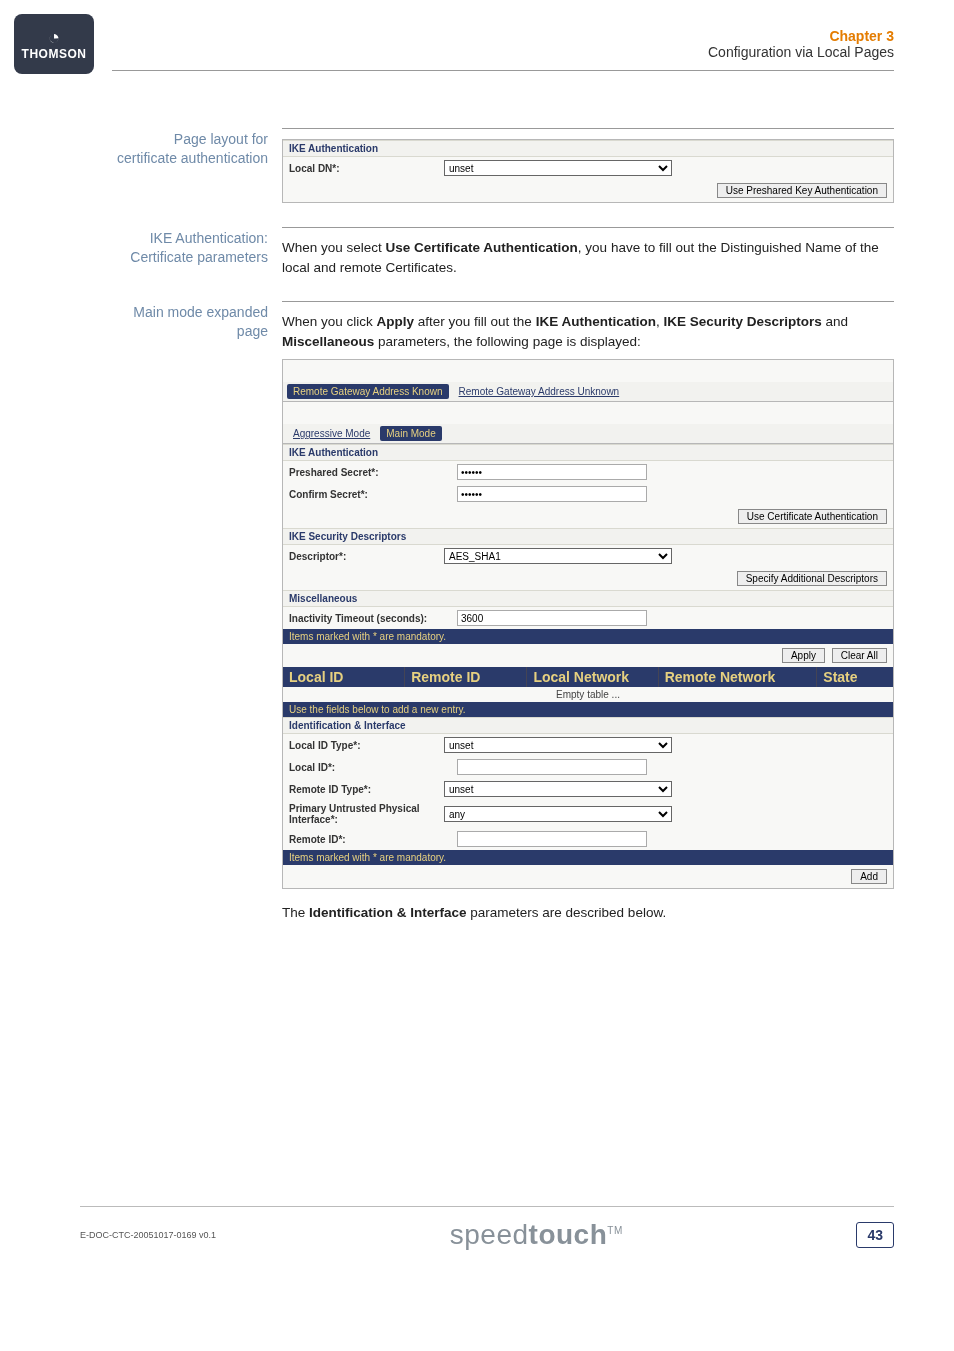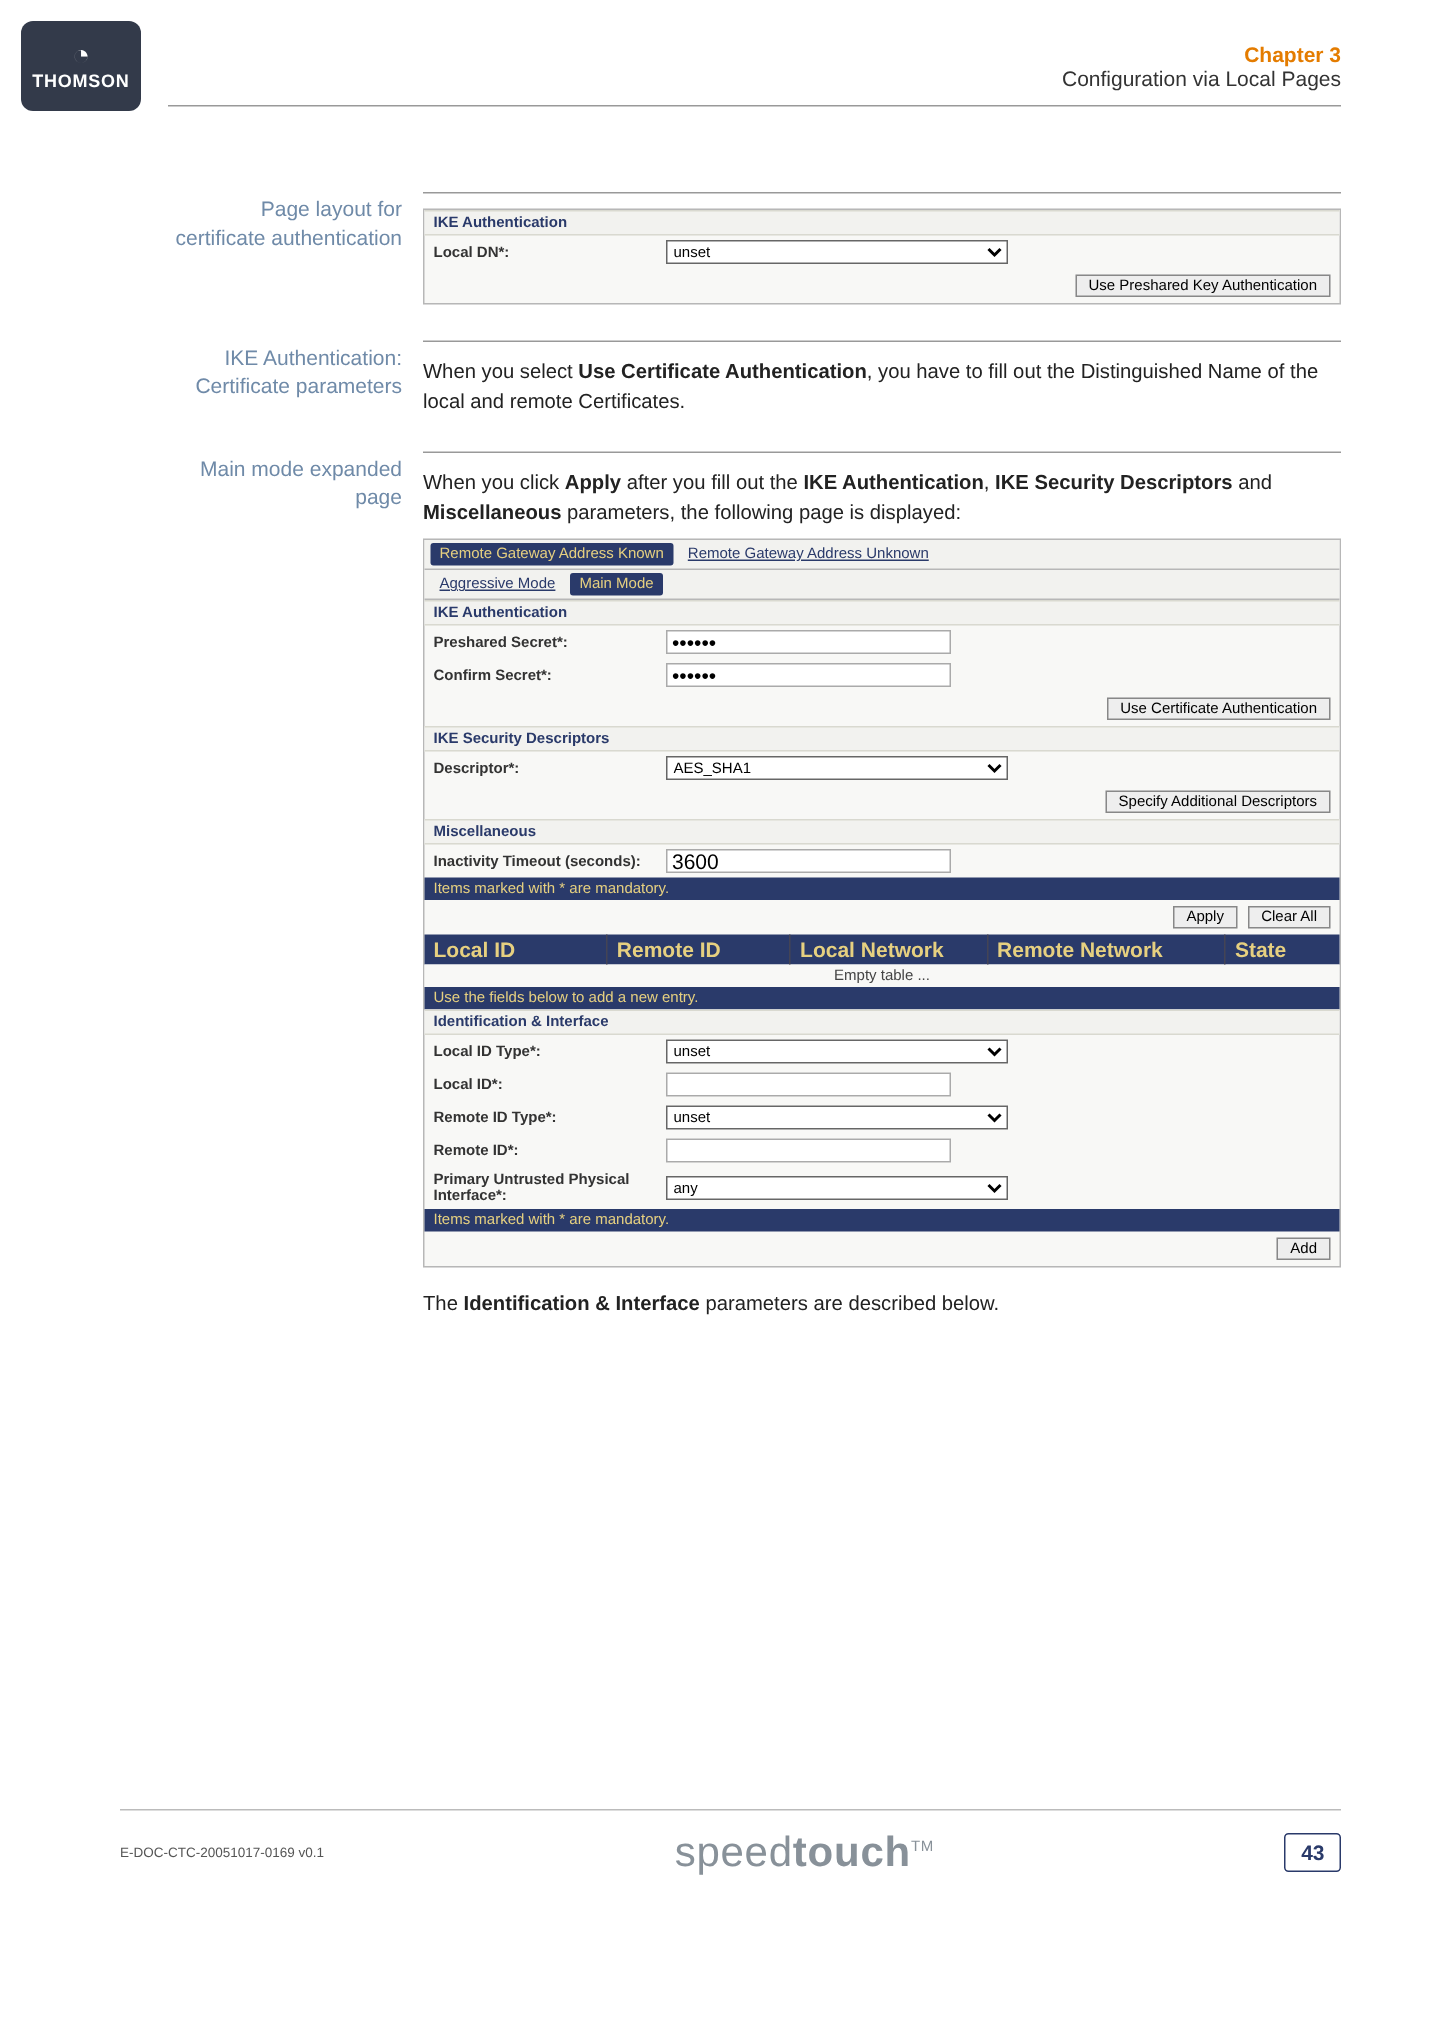--- a/index.html
+++ b/index.html
@@ -93,20 +93,21 @@
     border: 1px solid #b7b7b7;
     background: #f8f8f6;
     font-size: 10px;
     color: #333;
     margin-top: 6px;
   }
   .panel-tabs {
     background: #f2f2ef;
     border-bottom: 1px solid #b7b7b7;
     padding: 2px 4px;
+    margin-top: 22px;
   }
   .panel-tabs a {
     display: inline-block;
     padding: 2px 6px;
     text-decoration: underline;
     color: #2a3a6a;
     font-size: 10px;
   }
   .panel-tabs a.active {
     background: #2a3a6a;
@@ -131,25 +132,26 @@
     padding: 3px 6px;
   }
   .panel .flabel {
     width: 155px;
     font-size: 10px;
     color: #333;
     font-weight: bold;
   }
   .panel input[type="text"],
   .panel input[type="password"] {
-    font-size: 14px;
+    font-size: 10px;
     padding: 1px 3px;
     border: 1px solid #aaa;
     height: 16px;
     width: 190px;
+    margin-left: 13px;
   }
   .panel select {
     font-size: 10px;
     height: 16px;
     width: 228px;
     border: 1px solid #666;
     background: #fff;
   }
   .panel .rbtns {
     text-align: right;
@@ -326,26 +328,26 @@
         </div>
         <div class="frow">
           <div class="flabel">Local ID*:</div>
           <input type="text" style="">
         </div>
         <div class="frow">
           <div class="flabel">Remote ID Type*:</div>
           <select><option>unset</option></select>
         </div>
         <div class="frow">
+          <div class="flabel">Primary Untrusted Physical Interface*:</div>
+          <select><option>any</option></select>
+        </div>
+        <div class="frow">
           <div class="flabel">Remote ID*:</div>
           <input type="text" style="">
-        </div>
-        <div class="frow">
-          <div class="flabel">Primary Untrusted Physical Interface*:</div>
-          <select><option>any</option></select>
         </div>
         <div class="strip-navy">Items marked with * are mandatory.</div>
         <div class="rbtns">
           <button>Add</button>
         </div>
       </div>
 
       <p style="margin-top:14px;">
         <span>The </span><b>Identification &amp; Interface</b><span> parameters are described below.</span>
       </p>

